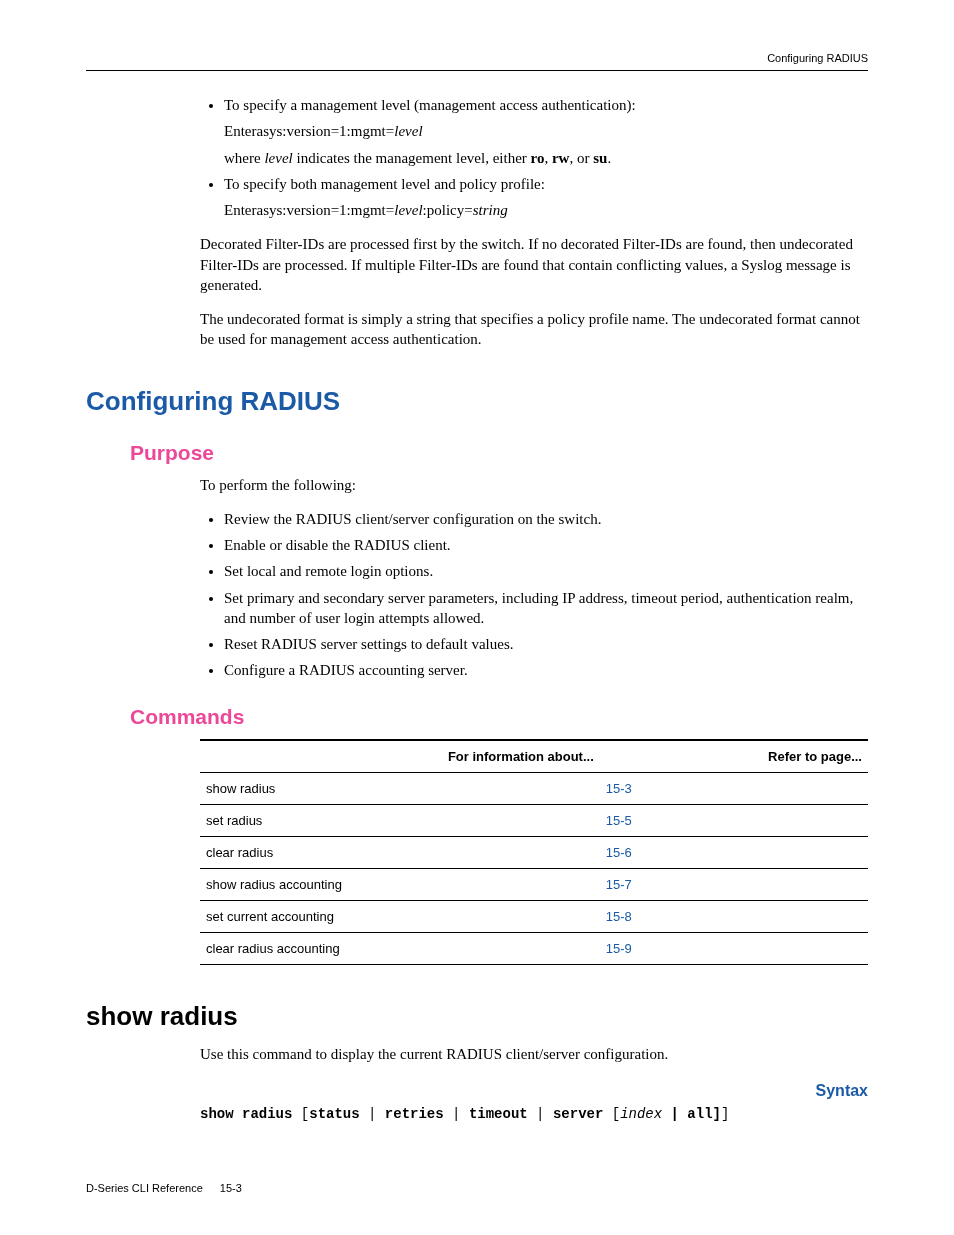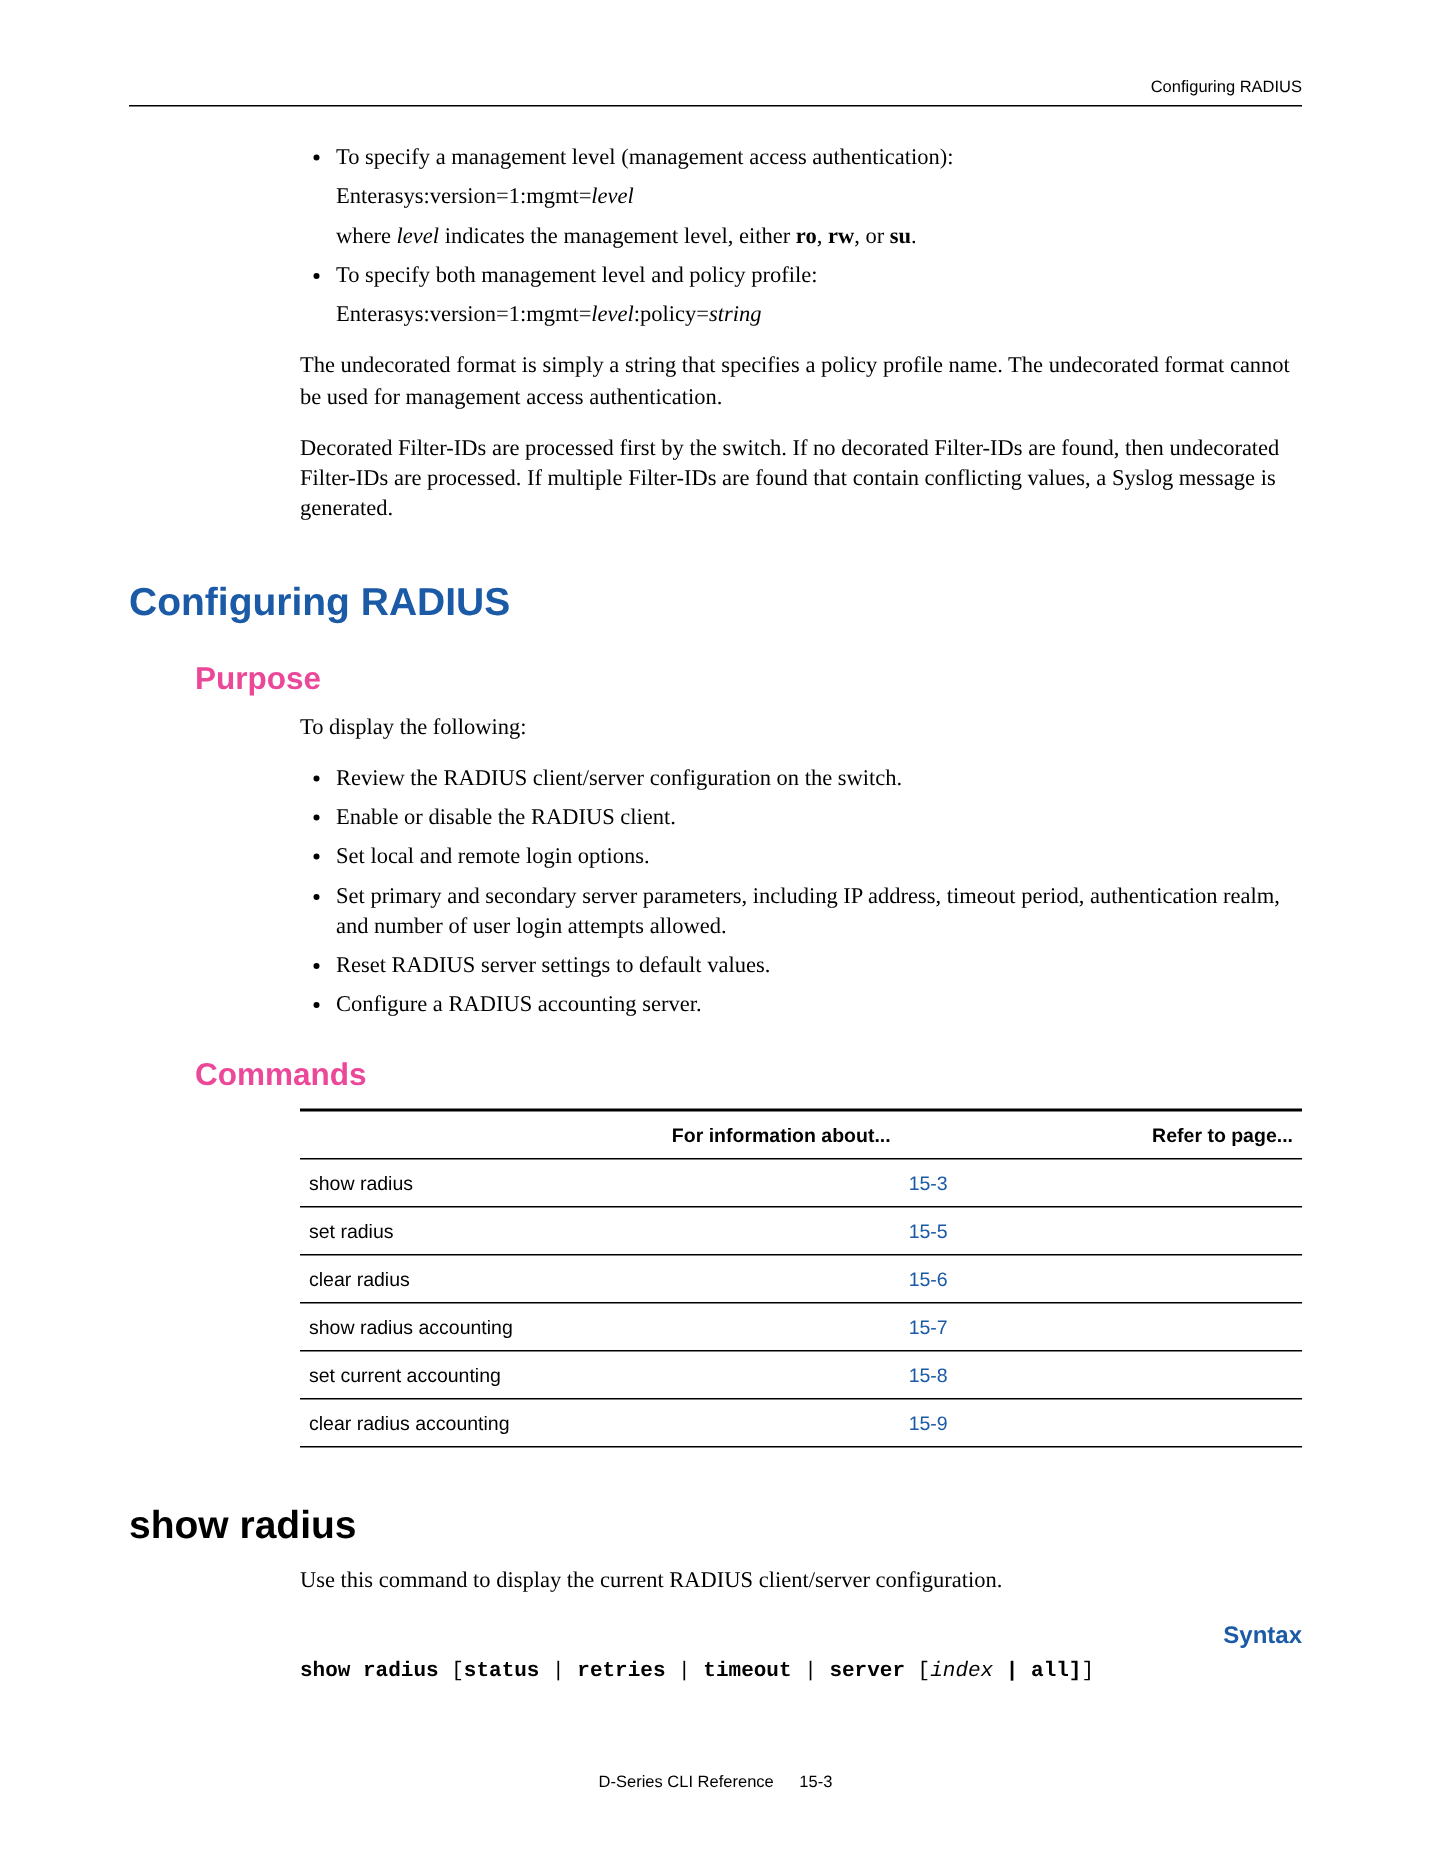--- a/index.html
+++ b/index.html
@@ -100,21 +100,21 @@
     color: #1b5aa6;
     text-align: left;
   }
   .mono {
     font-family: 'Courier New', Courier, monospace;
     font-size: 14px;
     white-space: pre;
   }
   .footer {
     margin-top: 60px;
-    text-align: center;
+    text-align: left;
     font-family: Arial, Helvetica, sans-serif;
     font-size: 11px;
     color: #000;
   }
   .footer .pageno {
     margin-left: 14px;
   }
 </style>
 </head>
 <body>
@@ -137,29 +137,29 @@
         </div>
       </li>
       <li>
         <span>To specify both management level and policy profile:</span>
         <div class="sub">
           <span>Enterasys:version=1:mgmt=</span><span class="italic">level</span><span>:policy=</span><span class="italic">string</span>
         </div>
       </li>
     </ul>
 
+    <p class="body">Decorated Filter-IDs are processed first by the switch. If no decorated Filter-IDs are found, then undecorated Filter-IDs are processed. If multiple Filter-IDs are found that contain conflicting values, a Syslog message is generated.</p>
     <p class="body">The undecorated format is simply a string that specifies a policy profile name. The undecorated format cannot be used for management access authentication.</p>
-    <p class="body">Decorated Filter-IDs are processed first by the switch. If no decorated Filter-IDs are found, then undecorated Filter-IDs are processed. If multiple Filter-IDs are found that contain conflicting values, a Syslog message is generated.</p>
   </div>
 
   <h1 class="section">Configuring RADIUS</h1>
 
   <h2 class="subsection">Purpose</h2>
   <div class="body-indent">
-    <p class="body" style="margin-top:4px;">To display the following:</p>
+    <p class="body" style="margin-top:4px;">To perform the following:</p>
     <ul class="bullets">
       <li>Review the RADIUS client/server configuration on the switch.</li>
       <li>Enable or disable the RADIUS client.</li>
       <li>Set local and remote login options.</li>
       <li>Set primary and secondary server parameters, including IP address, timeout period, authentication realm, and number of user login attempts allowed.</li>
       <li>Reset RADIUS server settings to default values.</li>
       <li>Configure a RADIUS accounting server.</li>
     </ul>
   </div>
 

